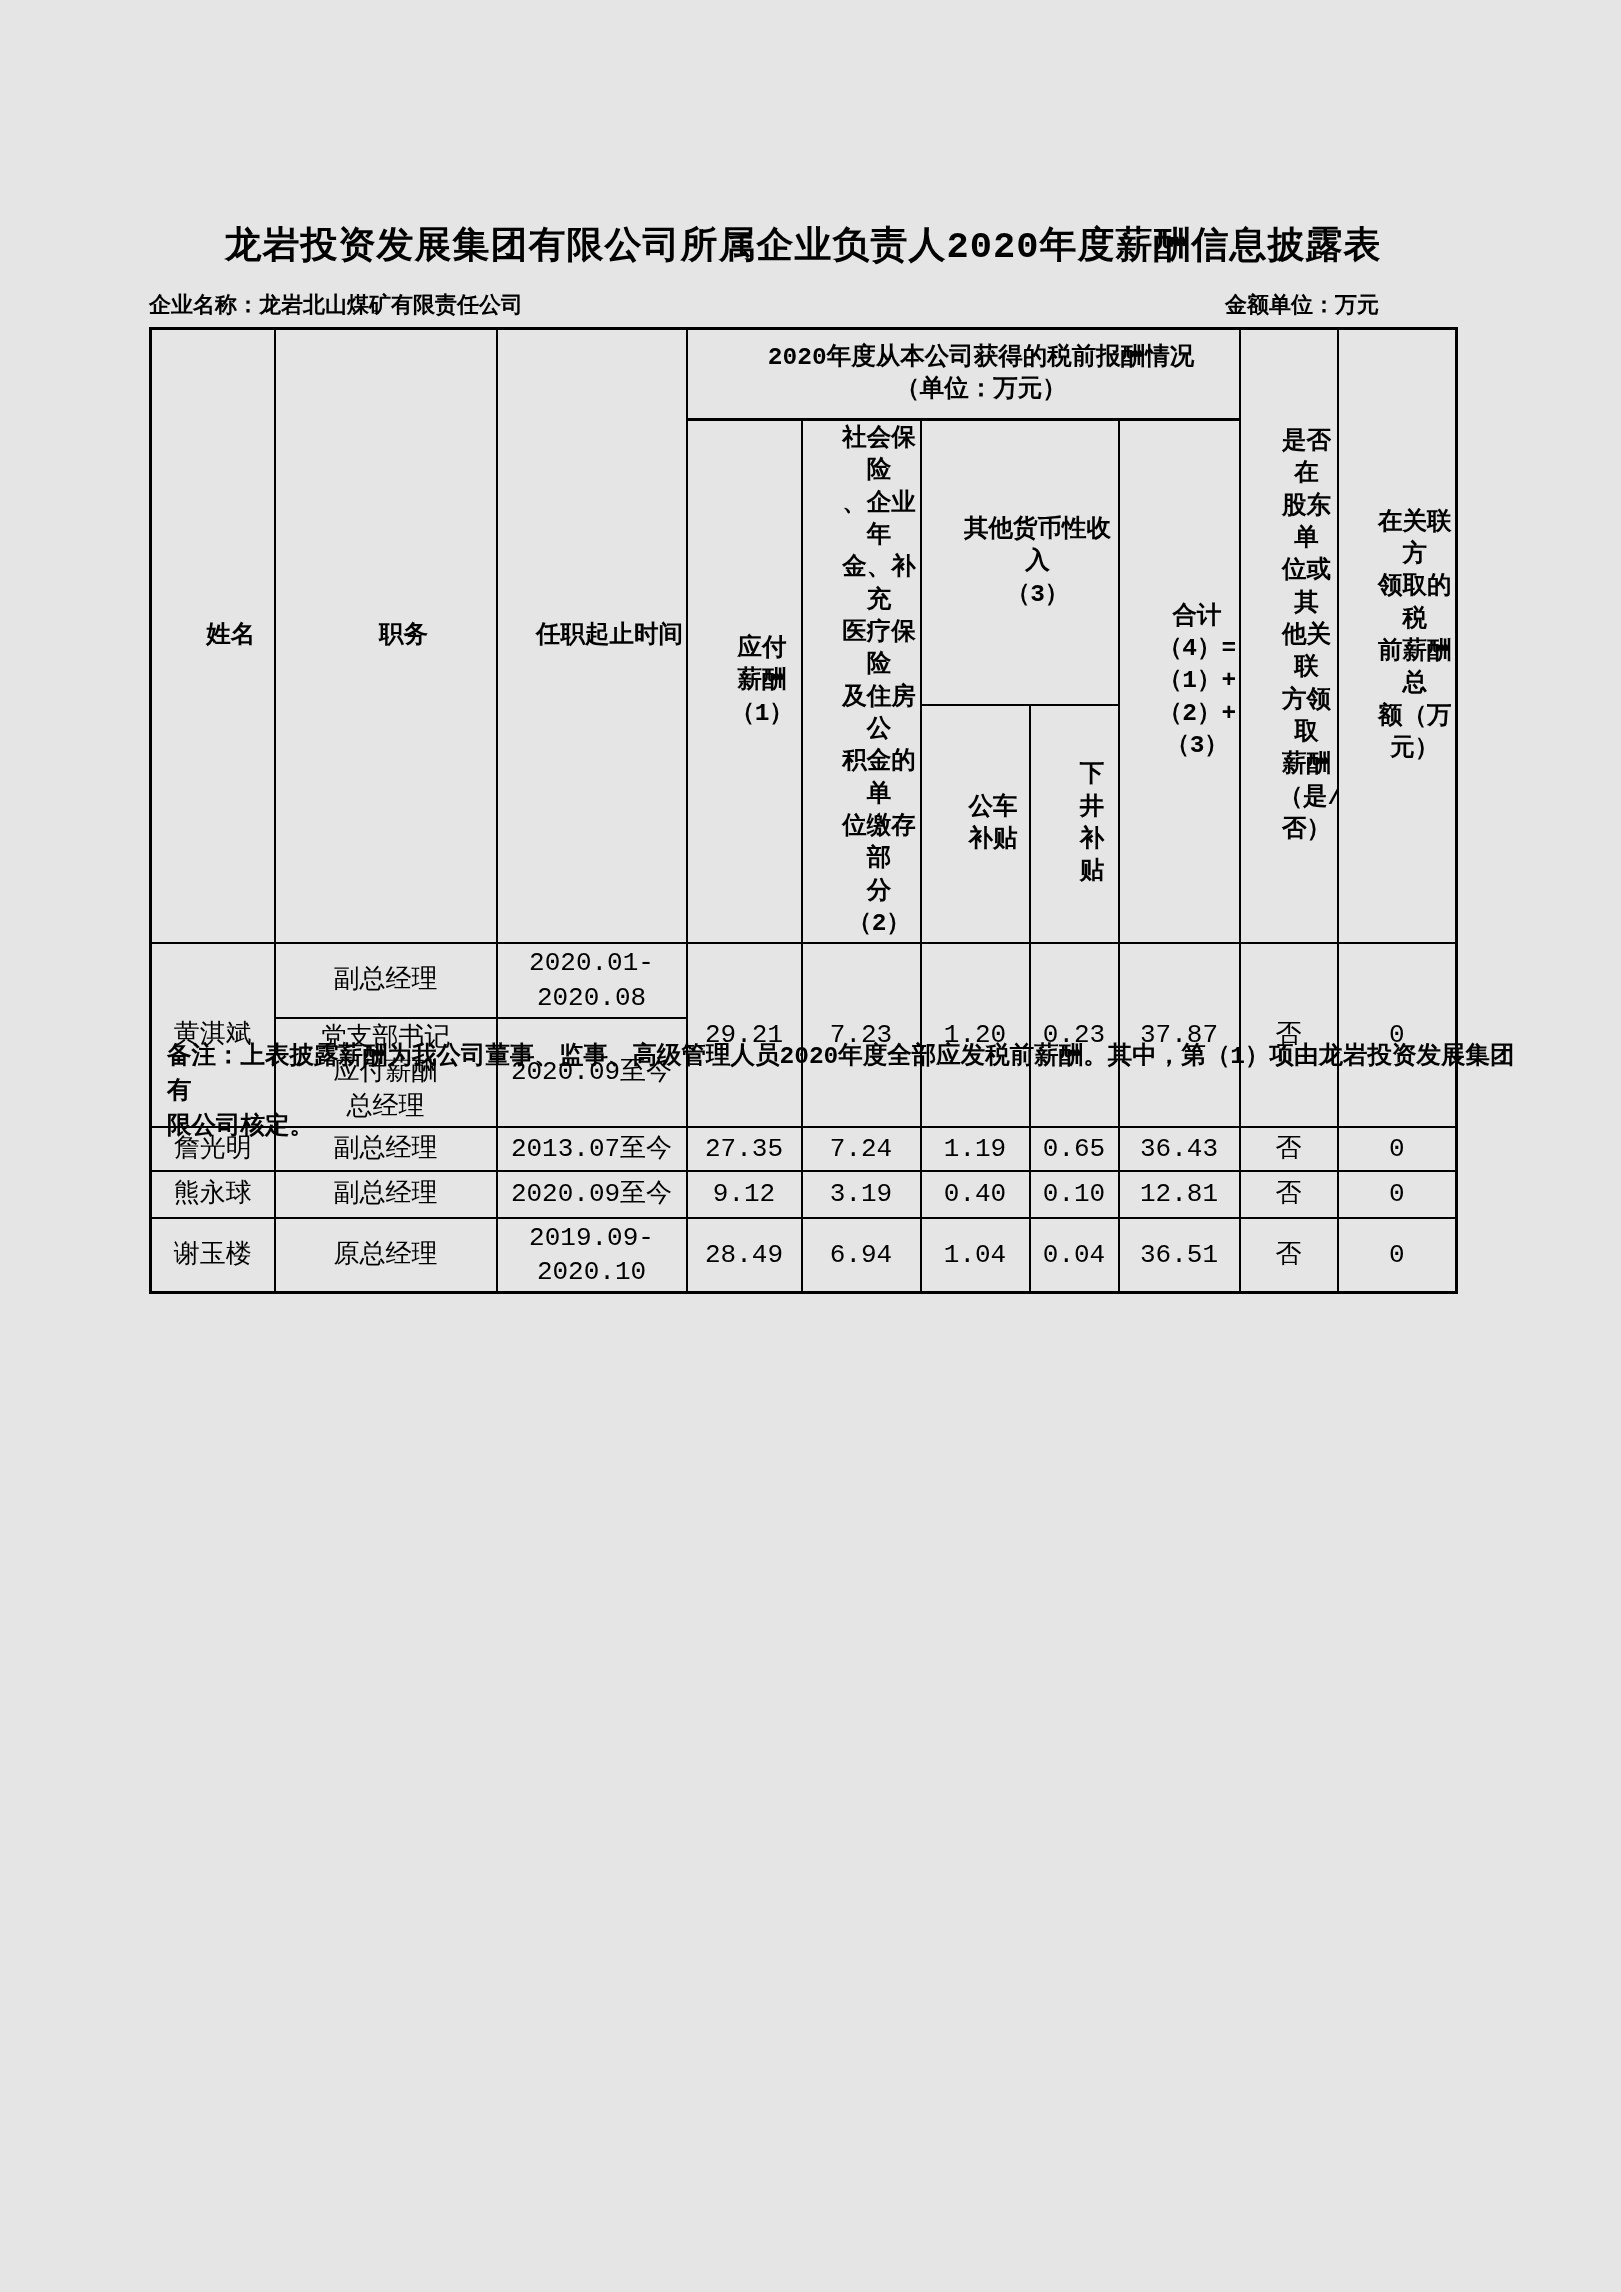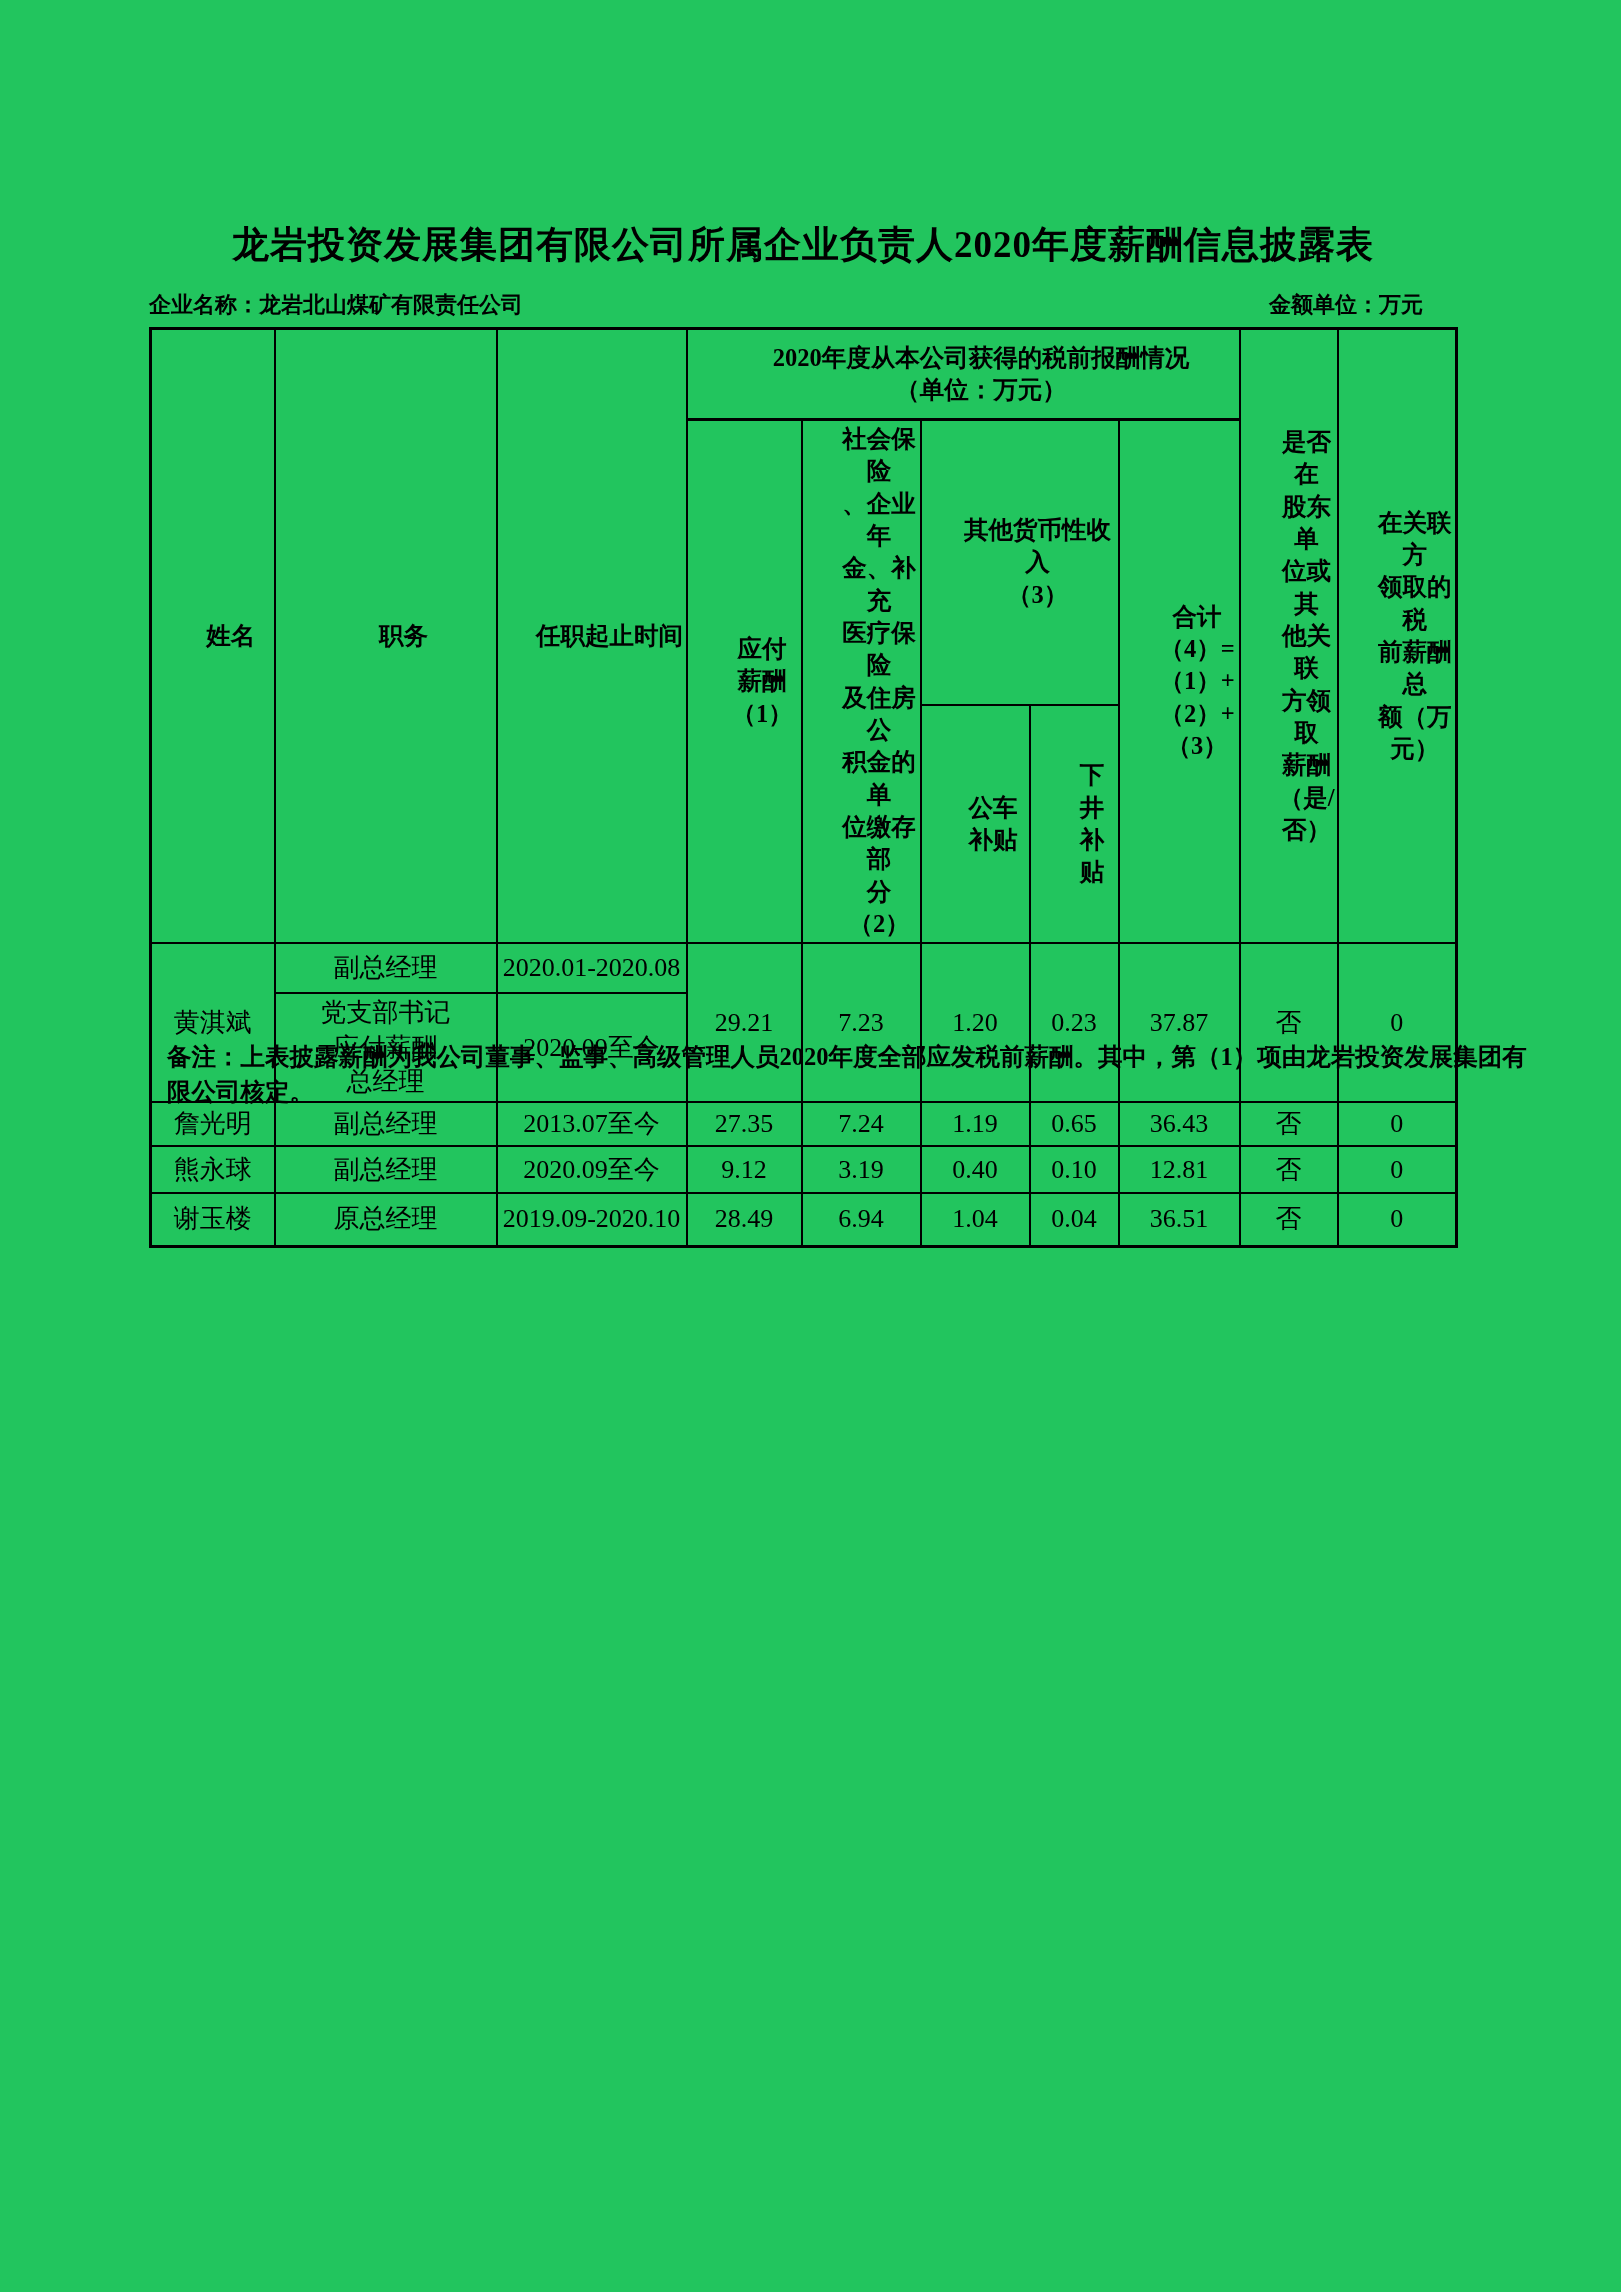--- a/index.html
+++ b/index.html
@@ -4,23 +4,23 @@
 <style>
   html, body {
     margin: 0;
     padding: 0;
     background: #ffffff;
   }
   .page {
     position: relative;
     width: 1621px;
     height: 2293px;
-    background: #22c55e;
+    background: #e5e5e5;
     color: #000000;
-    font-family: Liberation Serif, serif;
+    font-family: Liberation Mono, monospace;
     overflow: hidden;
   }
   .content {
     position: absolute;
     left: 149px;
     top: 0;
     width: 1308px;
   }
   .title {
     position: absolute;
@@ -38,21 +38,21 @@
     position: absolute;
     top: 290px;
     left: 0;
     width: 100%;
     display: flex;
     justify-content: space-between;
     font-size: 22px;
     font-weight: 700;
   }
   .meta .unit {
-    margin-right: 34px;
+    margin-right: 78px;
   }
   table.salary-table {
     position: absolute;
     top: 327px;
     left: 0;
     width: 1306px;
     border-collapse: collapse;
     table-layout: fixed;
     border: 3.9px solid #000;
   }

